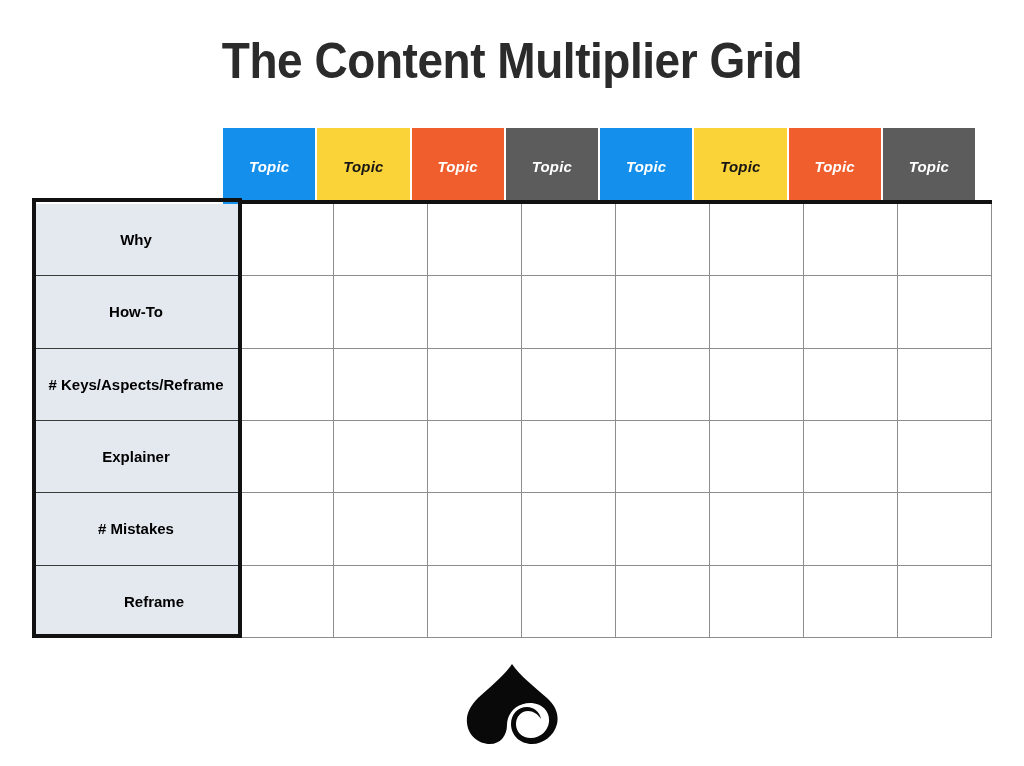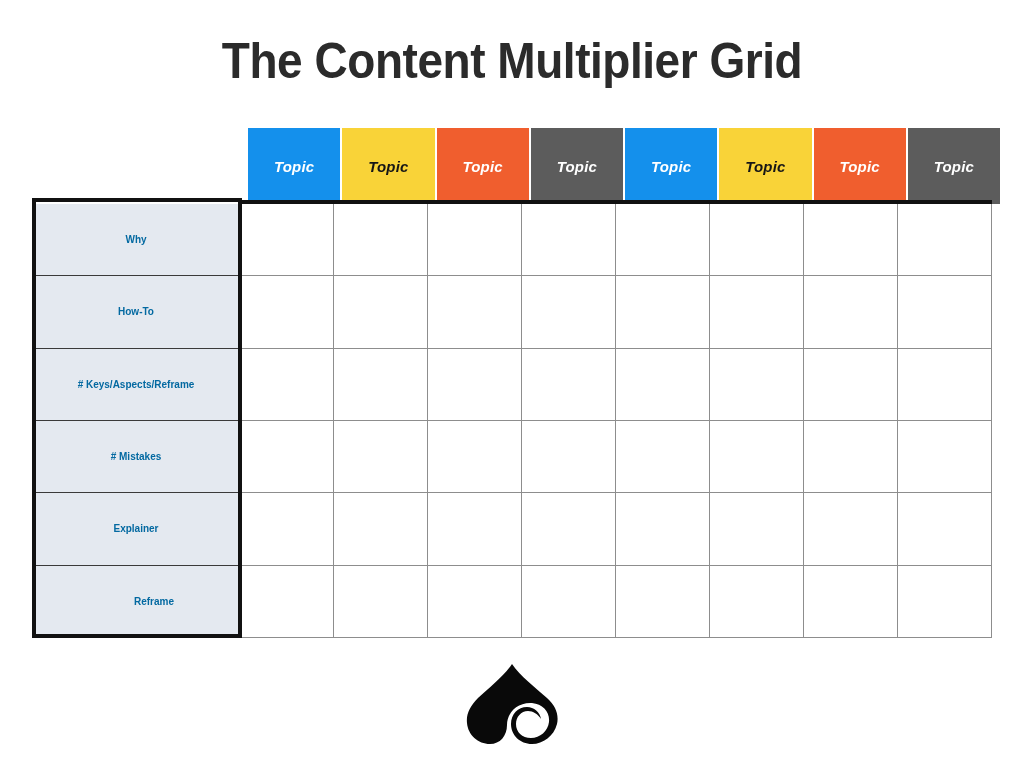--- a/index.html
+++ b/index.html
@@ -38,21 +38,21 @@
     position: absolute;
     left: 32px;
     top: 128px;
     width: 960px;
     height: 510px;
   }
 
   
   .topic-header-row {
     position: absolute;
-    left: 216px;
+    left: 191px;
     top: 0;
     height: 76px;
     width: 752px;
     display: flex;
   }
   .topic-cell {
     flex: 1 1 0;
     display: flex;
     align-items: center;
     justify-content: center;
@@ -82,22 +82,22 @@
   }
   .row-label {
     width: 208px;
     flex: 0 0 208px;
     background: #e4e9f0;
     display: flex;
     align-items: center;
     justify-content: center;
     text-align: center;
     font-weight: 700;
-    font-size: 10px;
-    color: #0369a1;
+    font-size: 15px;
+    color: #000000;
     border-bottom: 1px solid #3a3a3a;
     box-sizing: border-box;
     padding: 0 4px;
     transform: none;
   }
   .grid-row:last-child .row-label { border-bottom: none; padding-left: 40px; }
 
   .cells {
     flex: 1 1 auto;
     display: flex;
@@ -196,34 +196,34 @@
           <div class="cell"></div>
           <div class="cell"></div>
           <div class="cell"></div>
           <div class="cell"></div>
           <div class="cell"></div>
           <div class="cell"></div>
           <div class="cell"></div>
         </div>
       </div>
       <div class="grid-row">
+        <div class="row-label">Explainer</div>
+        <div class="cells">
+          <div class="cell"></div>
+          <div class="cell"></div>
+          <div class="cell"></div>
+          <div class="cell"></div>
+          <div class="cell"></div>
+          <div class="cell"></div>
+          <div class="cell"></div>
+          <div class="cell"></div>
+        </div>
+      </div>
+      <div class="grid-row">
         <div class="row-label"># Mistakes</div>
-        <div class="cells">
-          <div class="cell"></div>
-          <div class="cell"></div>
-          <div class="cell"></div>
-          <div class="cell"></div>
-          <div class="cell"></div>
-          <div class="cell"></div>
-          <div class="cell"></div>
-          <div class="cell"></div>
-        </div>
-      </div>
-      <div class="grid-row">
-        <div class="row-label">Explainer</div>
         <div class="cells">
           <div class="cell"></div>
           <div class="cell"></div>
           <div class="cell"></div>
           <div class="cell"></div>
           <div class="cell"></div>
           <div class="cell"></div>
           <div class="cell"></div>
           <div class="cell"></div>
         </div>

